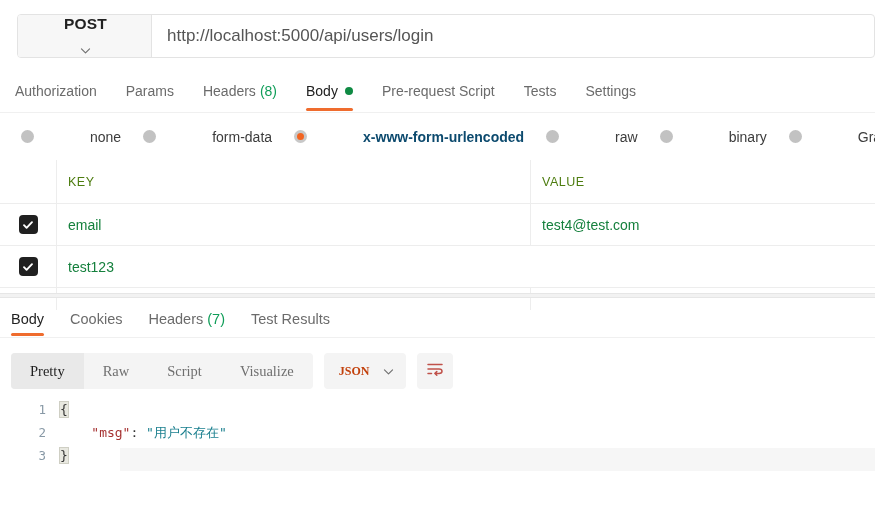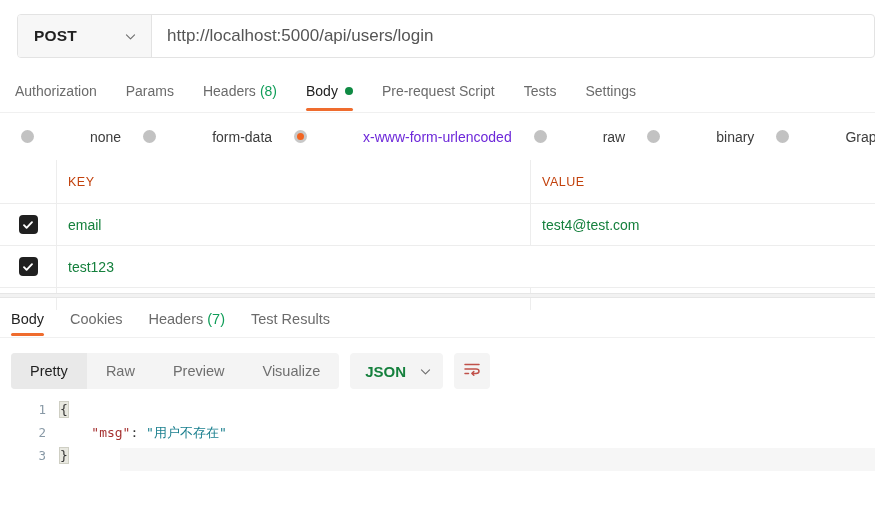--- a/index.html
+++ b/index.html
@@ -41,20 +41,21 @@
     width: 134px;
     background: #f7f7f7;
     border-right: 1px solid #e3e3e3;
     display: flex;
     align-items: center;
     justify-content: space-between;
     padding: 0 14px 0 16px;
     box-sizing: border-box;
     cursor: pointer;
     border-radius: 3px 0 0 3px;
+    flex-direction: column;
   }
   .method-label {
     font-size: 15.5px;
     font-weight: bold;
     color: #212121;
     letter-spacing: 0.2px;
   }
   .chev {
     width: 13px;
     height: 13px;
@@ -144,21 +145,21 @@
   }
   .radio-item.selected .radio-mark::after {
     content: "";
     position: absolute;
     left: 3px; top: 3px;
     width: 7px; height: 7px;
     border-radius: 50%;
     background: #f26522;
   }
   .radio-text { font-size: 14px; color: #3c3c3c; margin-left: 48px; }
-  .radio-item.selected .radio-text { color: #6d28d9; }
+  .radio-item.selected .radio-text { color: #0c4a6e; font-weight: bold; }
 
   
   .kv-table {
     position: absolute;
     top: 160px; left: 0;
     width: 875px;
     height: 134px;
     box-sizing: border-box;
   }
   .kv-row {
@@ -189,21 +190,21 @@
   }
   .cell-val {
     flex: 1;
     display: flex;
     align-items: center;
     padding-left: 11px;
     box-sizing: border-box;
   }
   .col-head {
     font-size: 12.5px;
-    color: #c2410c;
+    color: #4d7c0f;
     letter-spacing: 0.5px;
   }
   .cell-text {
     font-size: 14px;
     color: #15803d;
   }
   .checkbox {
     width: 19px; height: 19px;
     background: #202020;
     border-radius: 4px;
@@ -262,20 +263,21 @@
   
   .view-toolbar {
     position: absolute;
     top: 348px; left: 0;
     width: 875px;
     height: 46px;
     display: flex;
     align-items: center;
     padding-left: 11px;
     box-sizing: border-box;
+    font-family: Liberation Serif, serif;
   }
   .seg {
     display: flex;
     background: #f4f4f4;
     border-radius: 4px;
     height: 36px;
     align-items: stretch;
     overflow: hidden;
   }
   .seg-btn {
@@ -295,22 +297,22 @@
     display: flex;
     align-items: center;
     height: 36px;
     background: #f4f4f4;
     border-radius: 4px;
     padding: 0 11px 0 15px;
     margin-left: 11px;
     cursor: pointer;
   }
   .fmt-label {
-    font-size: 15px;
-    color: #15803d;
+    font-size: 12px;
+    color: #c2410c;
     font-weight: bold;
     margin-right: 13px;
     white-space: nowrap;
   }
   .wrap-btn {
     width: 36px; height: 36px;
     background: #f4f4f4;
     border-radius: 4px;
     margin-left: 11px;
     display: flex;
@@ -511,21 +513,21 @@
 
 <div class="view-toolbar">
   <div class="seg">
     <div class="seg-btn active">
       <span>Pretty</span>
     </div>
     <div class="seg-btn">
       <span>Raw</span>
     </div>
     <div class="seg-btn">
-      <span>Preview</span>
+      <span>Script</span>
     </div>
     <div class="seg-btn">
       <span>Visualize</span>
     </div>
   </div>
 
   <div class="fmt-select">
     <span class="fmt-label">JSON</span>
     <span>
       <svg class="chev" viewBox="0 0 16 16">

